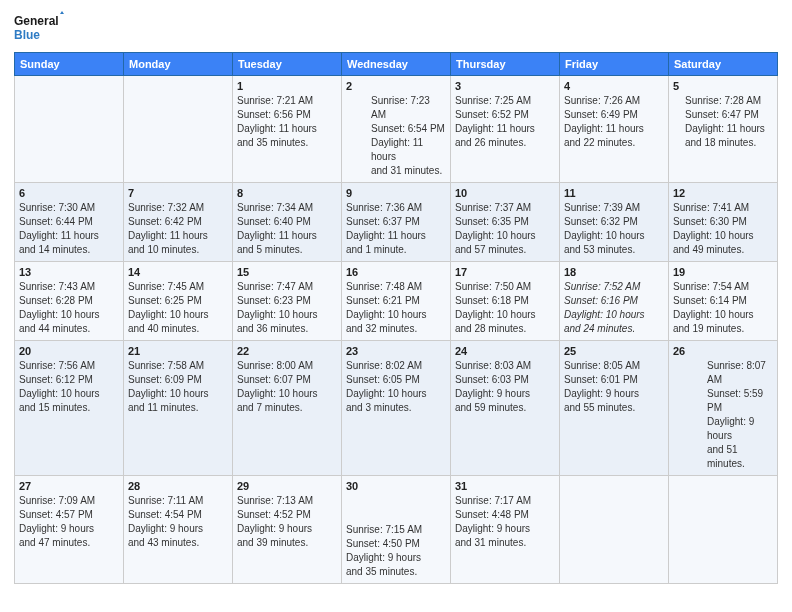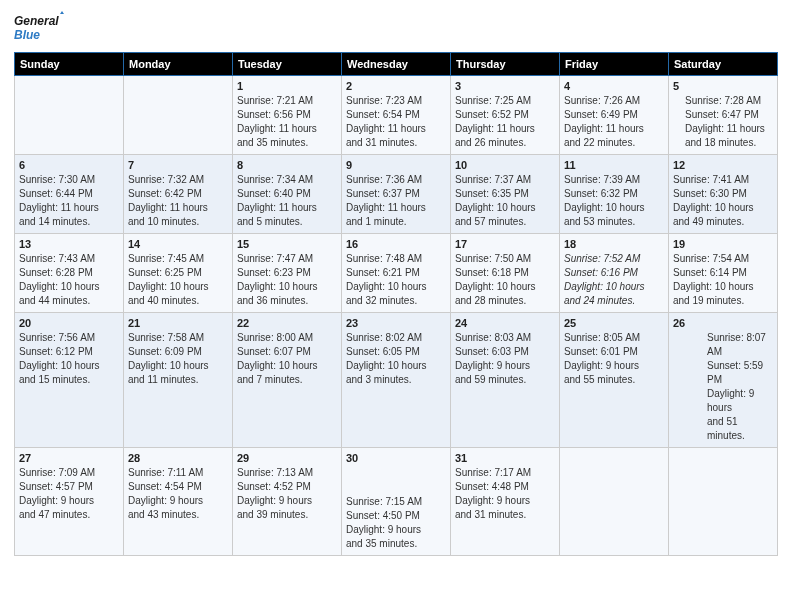--- a/index.html
+++ b/index.html
@@ -19,42 +19,41 @@
     .header {
       display: flex;
       justify-content: space-between;
       align-items: flex-start;
       margin-bottom: 6px;
     }
     .logo {
       display: flex;
       align-items: flex-start;
       gap: 4px;
-      font-style: italic;
     }
     .title-block {
       text-align: right;
     }
     .main-title {
       font-size: 28px;
       font-weight: normal;
       color: #1a1a1a;
       line-height: 1.1;
     }
     .subtitle {
       font-size: 14px;
       color: #444;
     }
     table {
       width: 100%;
       border-collapse: collapse;
       font-size: 10.5px;
     }
     thead tr th {
-      background-color: #000000;
+      background-color: #3b82f6;
       color: white;
       text-align: left;
       padding: 5px 5px;
       font-size: 11px;
       font-weight: bold;
       border: 1px solid #2368a8;
     }
     tbody tr td {
       border: 1px solid #ccc;
       vertical-align: top;
@@ -122,21 +121,21 @@
           <td class="empty-cell"></td>
           <td>
             <span class="day-number">1</span>
             <div class="day-info" style="white-space: pre-line;">Sunrise: 7:21 AM
 Sunset: 6:56 PM
 Daylight: 11 hours
 and 35 minutes.</div>
           </td>
           <td>
             <span class="day-number">2</span>
-            <div class="day-info" style="white-space: pre-line;">Sunrise: 7:23 AM
+            <div class="day-info" style="white-space: pre-line; margin-left: 25px;">Sunrise: 7:23 AM
 Sunset: 6:54 PM
 Daylight: 11 hours
 and 31 minutes.</div>
           </td>
           <td>
             <span class="day-number">3</span>
             <div class="day-info" style="white-space: pre-line;">Sunrise: 7:25 AM
 Sunset: 6:52 PM
 Daylight: 11 hours
 and 26 minutes.</div>

